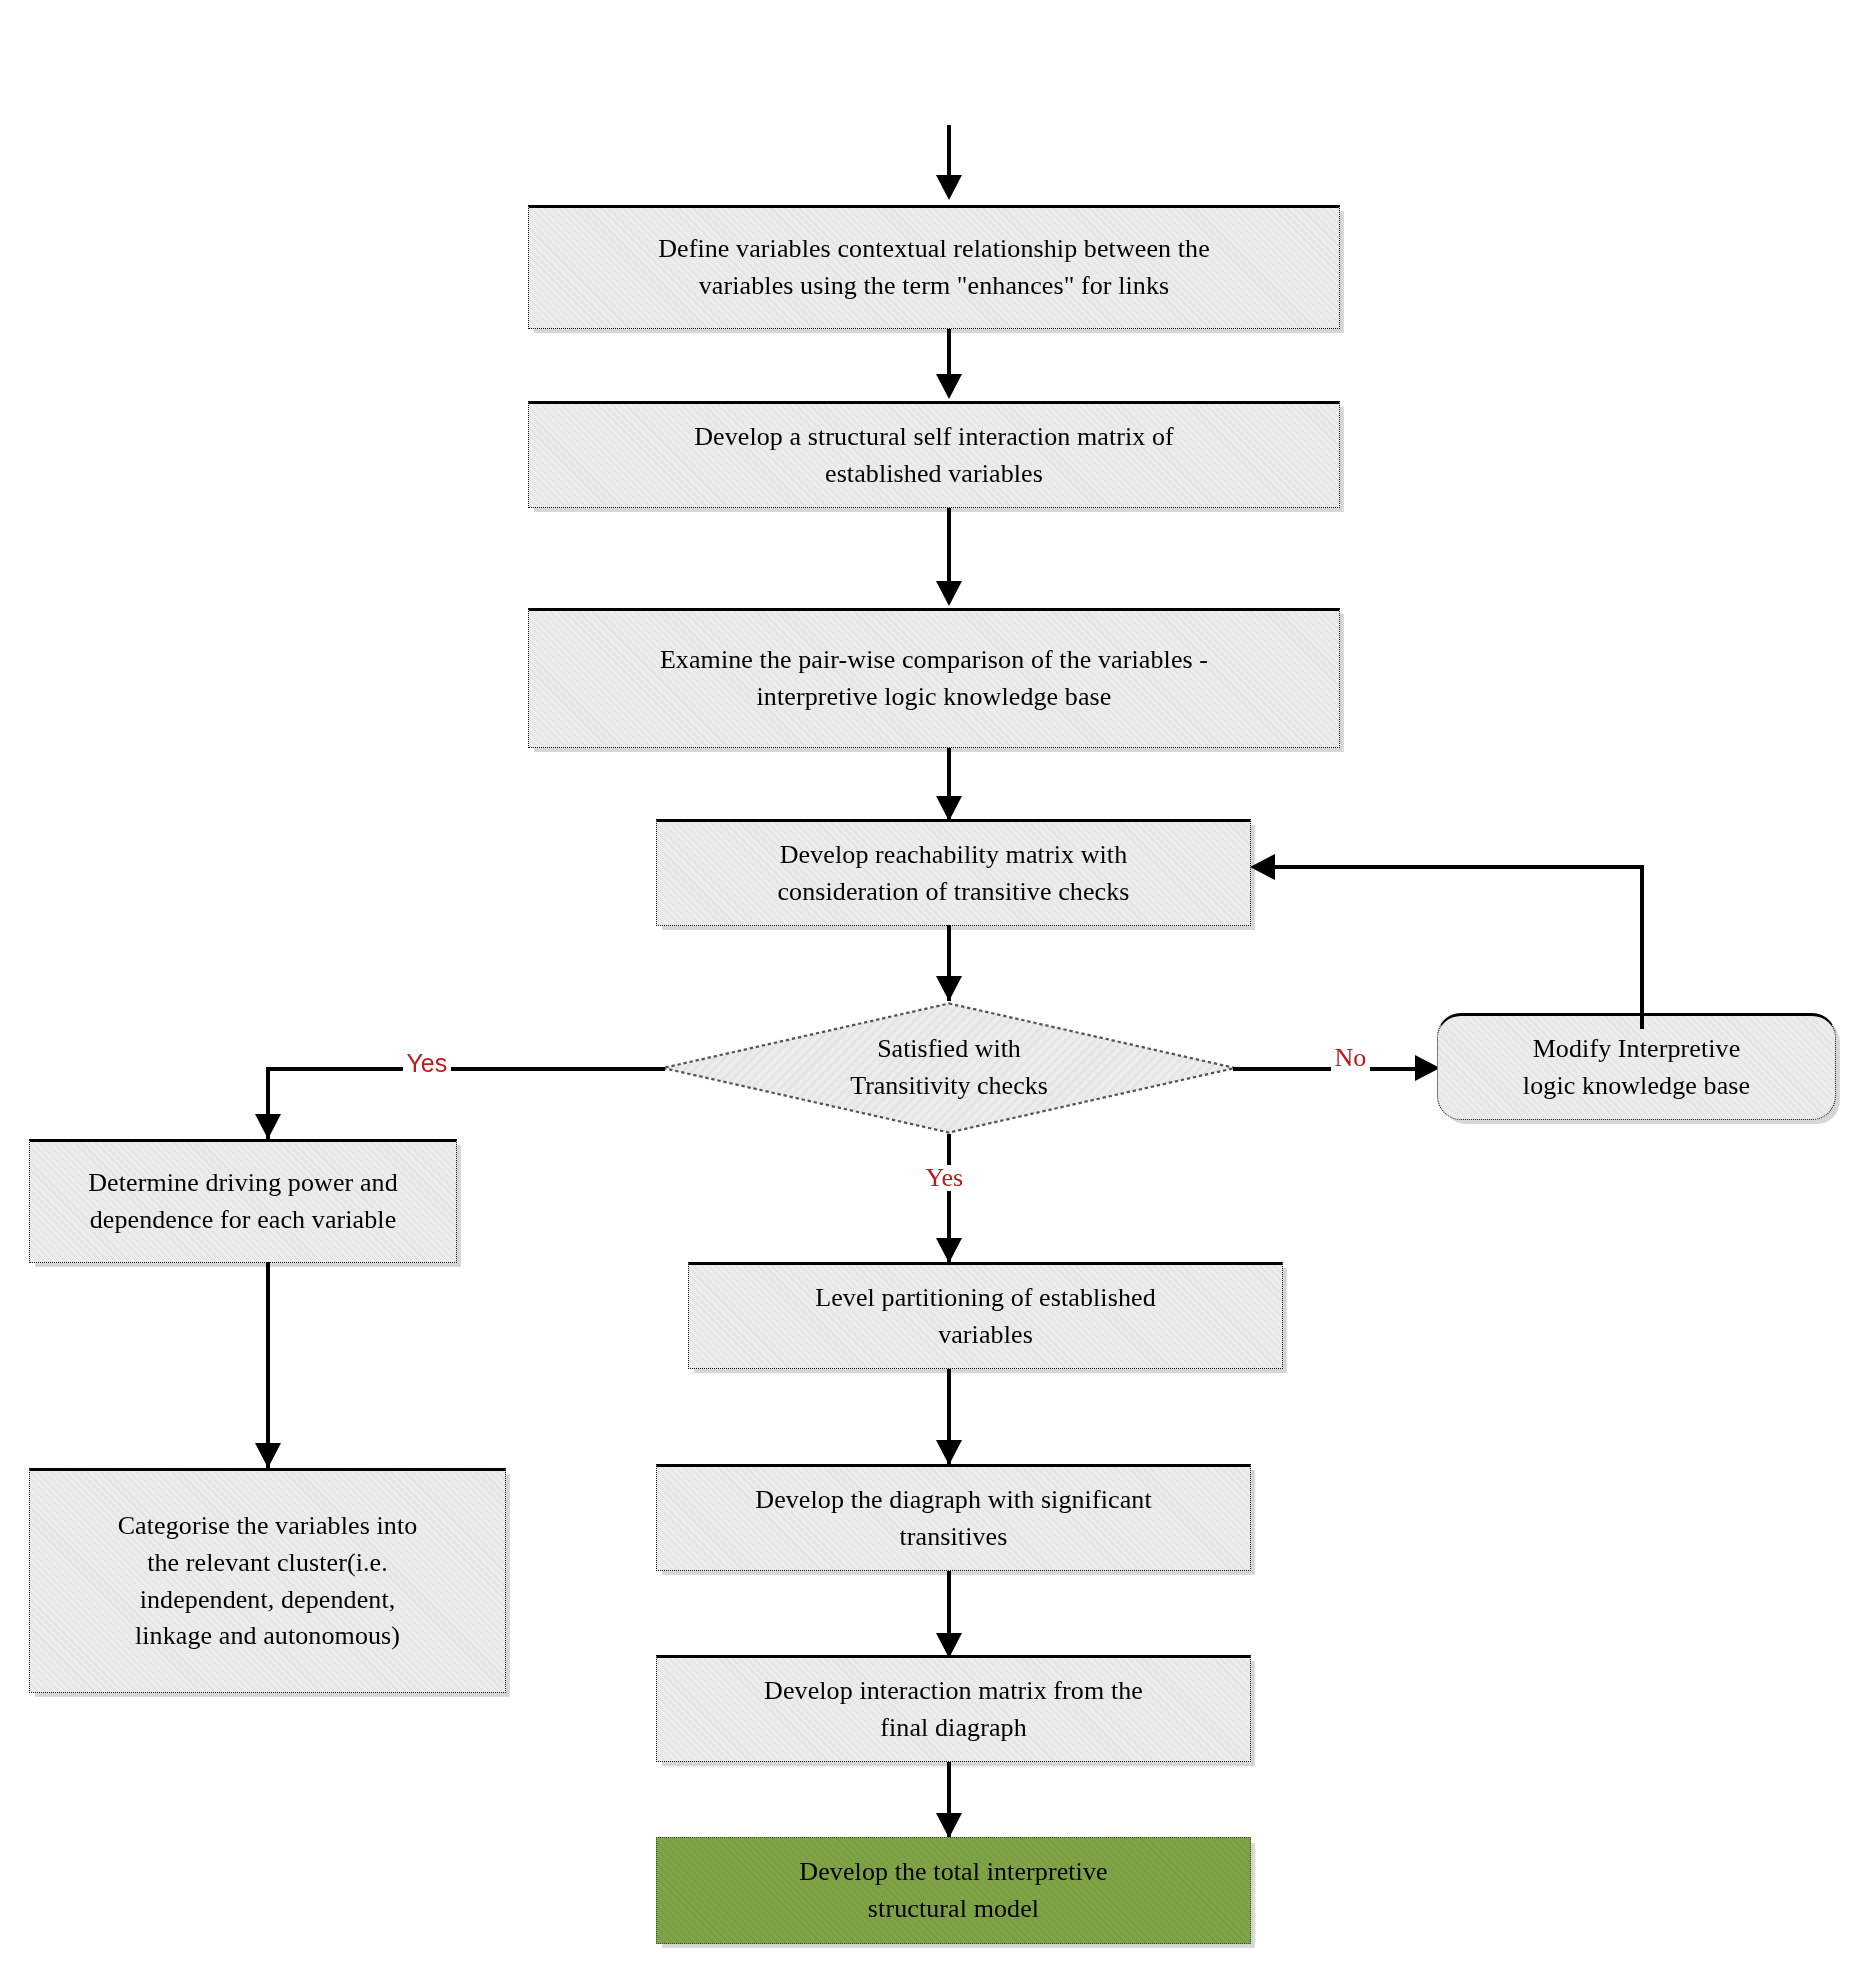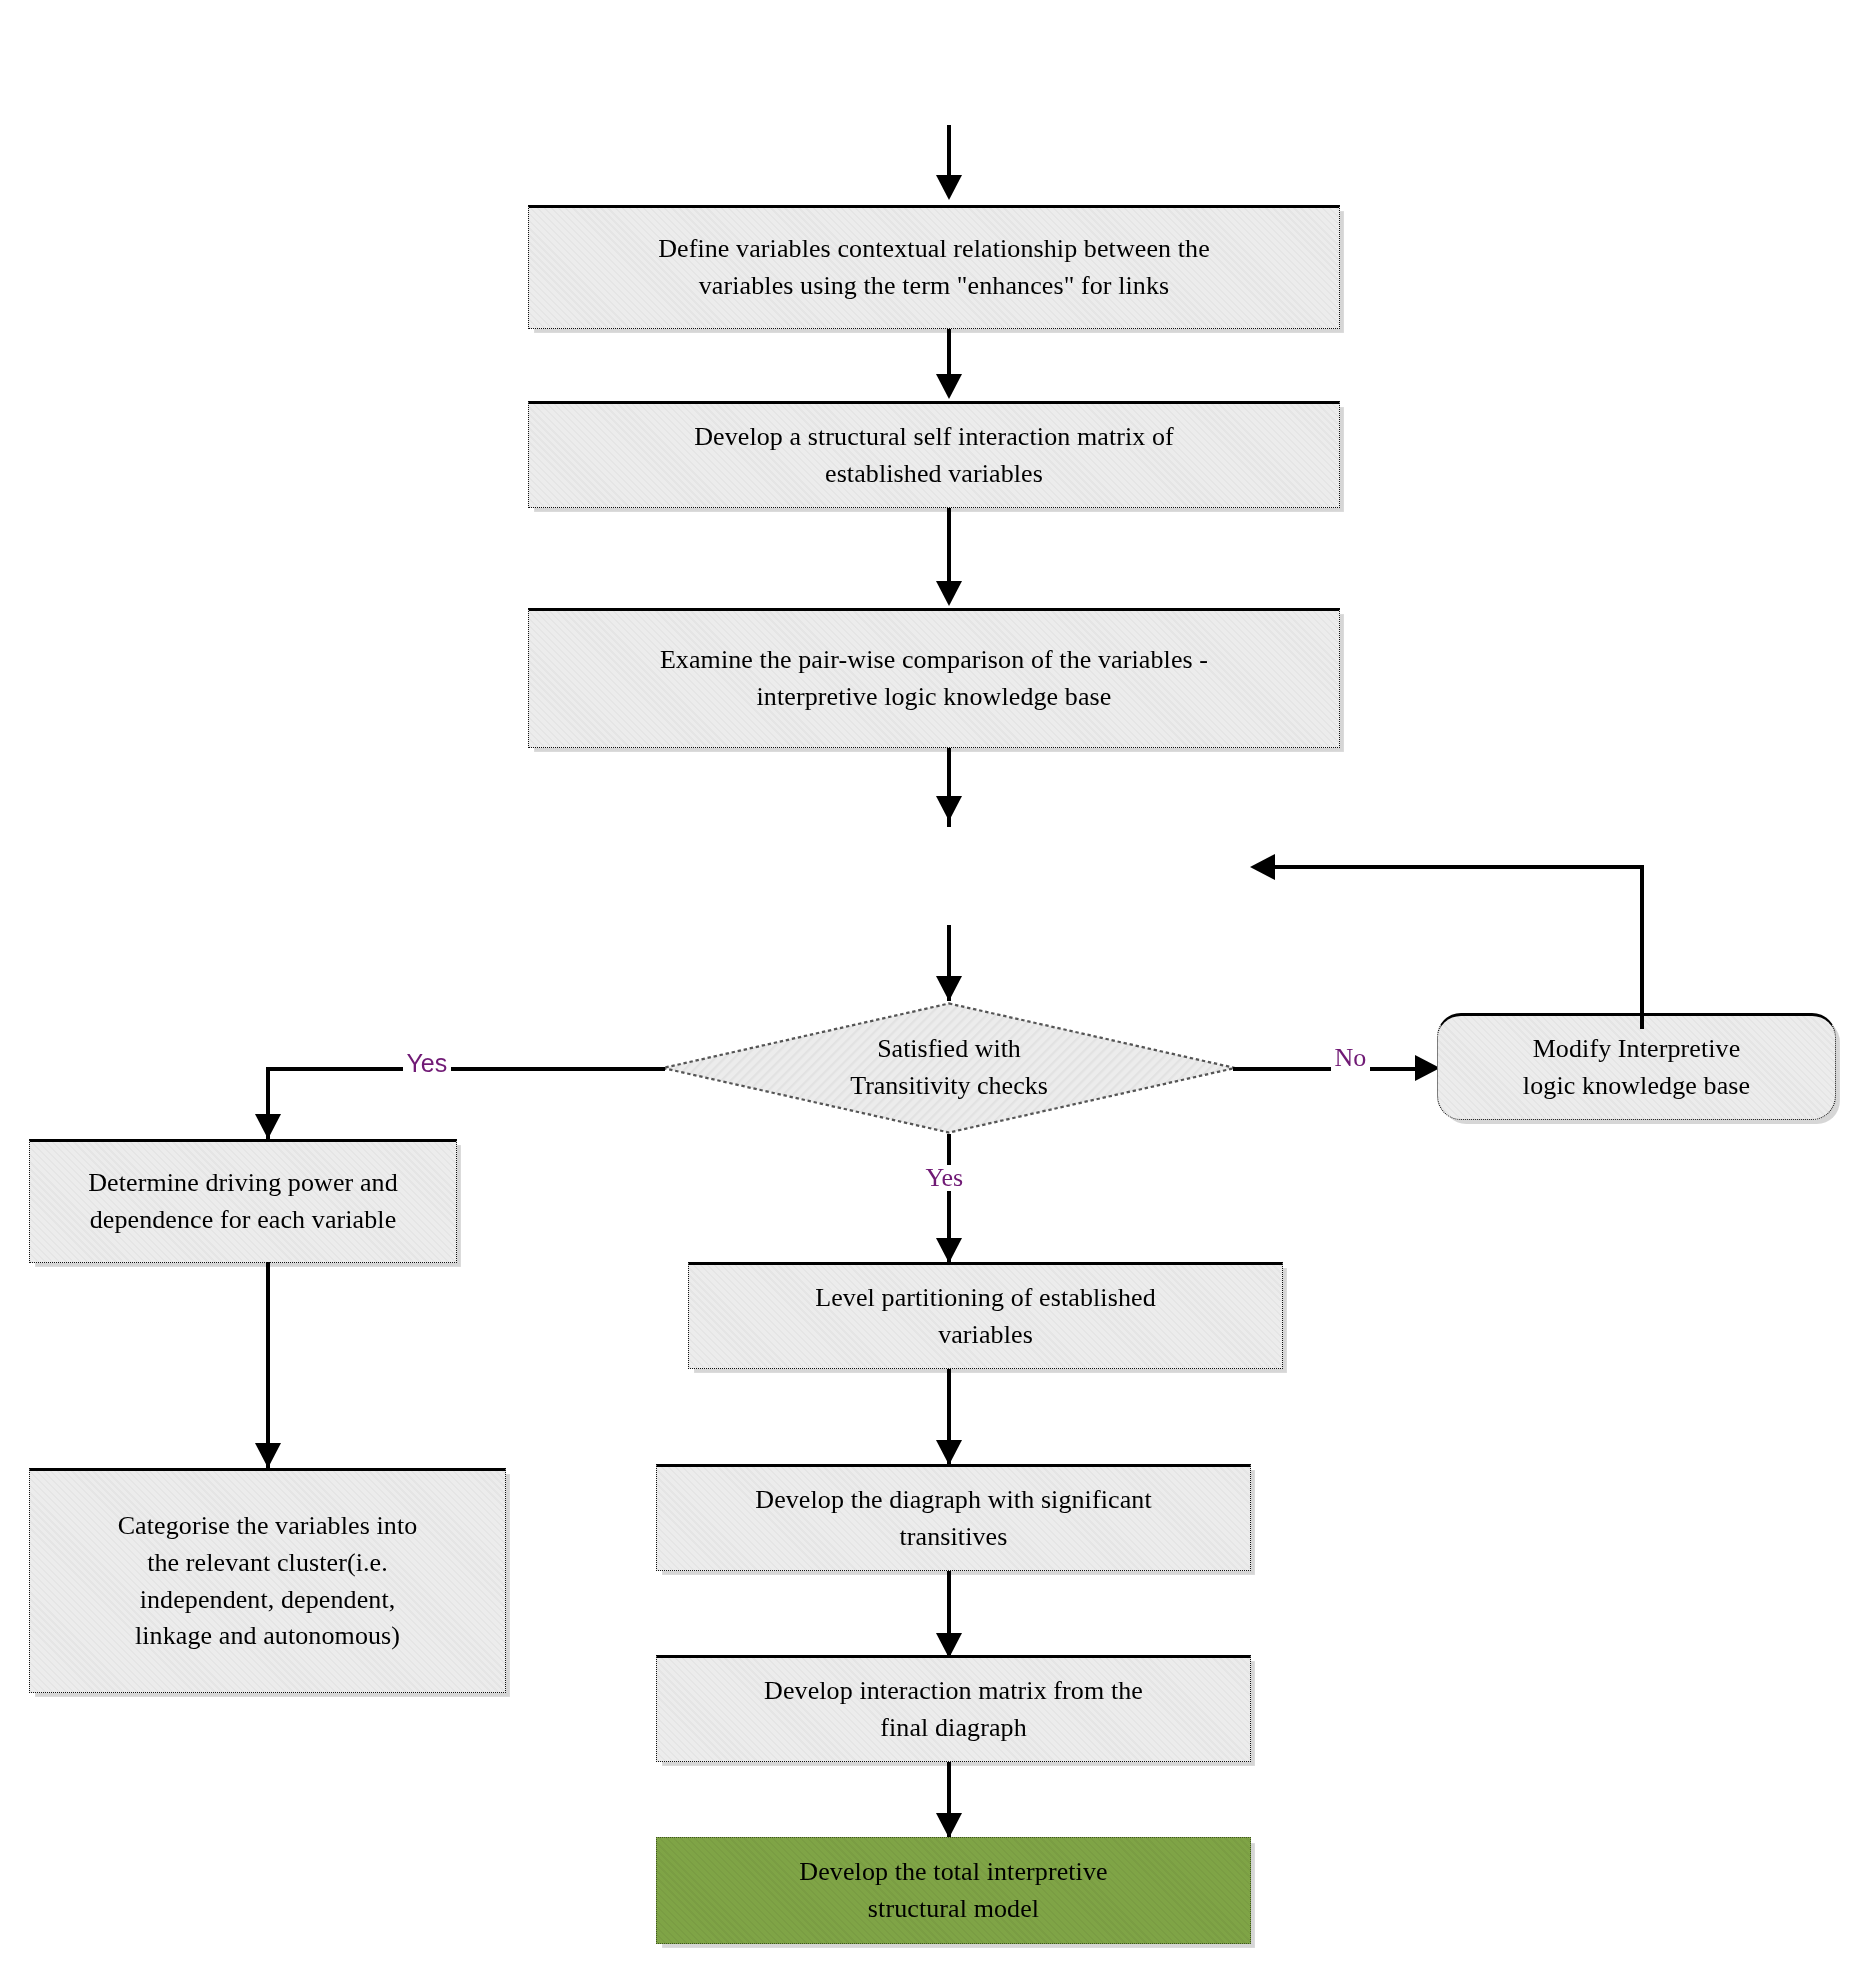--- a/index.html
+++ b/index.html
@@ -102,21 +102,21 @@
     position: absolute;
     width: 0; height: 0;
     border-top: 13px solid transparent;
     border-bottom: 13px solid transparent;
     border-right: 25px solid #000000;
   }
 
   
   .edge-label {
     position: absolute;
-    color: #701a75;
+    color: #b91c1c;
     background: #ffffff;
     padding: 0 3.4px;
     line-height: 1;
   }
   .label-serif {
     font-family: "Liberation Serif", "DejaVu Serif", serif;
     font-size: 26px;
   }
   .label-sans {
     font-family: "Liberation Sans", "DejaVu Sans", sans-serif;
@@ -149,20 +149,24 @@
   <div class="arrow-down" style="left:936px; top:581px;"></div>
 
   <div class="node" style="left:528px; top:608px; width:812px; height:140px;">
     <span class="txt">Examine the pair-wise comparison of the variables -
 interpretive logic knowledge base</span>
   </div>
 
   <div class="conn vline" style="left:947px; top:748px; width:3.9px; height:79px;"></div>
   <div class="arrow-down" style="left:936px; top:796px;"></div>
 
+  <div class="node" style="left:656px; top:819px; width:595px; height:107px;">
+    <span class="txt">Develop reachability matrix with
+consideration of transitive checks</span>
+  </div>
 
   <div class="conn vline" style="left:947px; top:925px; width:3.9px; height:76px;"></div>
   <div class="arrow-down" style="left:936px; top:976px;"></div>
 
   <div class="diamond-wrap" style="left:658px; top:999px; width:582px; height:138px;">
     <svg width="582" height="138" viewBox="0 0 1036 246">
       <defs>
         <pattern id="hatch" width="12" height="12" patternTransform="rotate(45)" patternUnits="userSpaceOnUse">
           <rect width="12" height="12" fill="#ececec"></rect>
           <rect width="4" height="12" fill="#e2e2e2"></rect>

